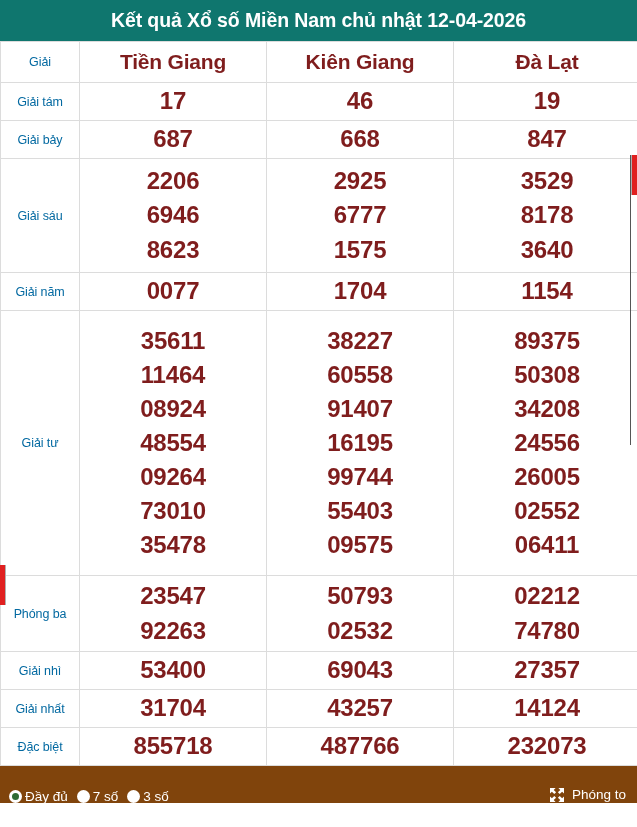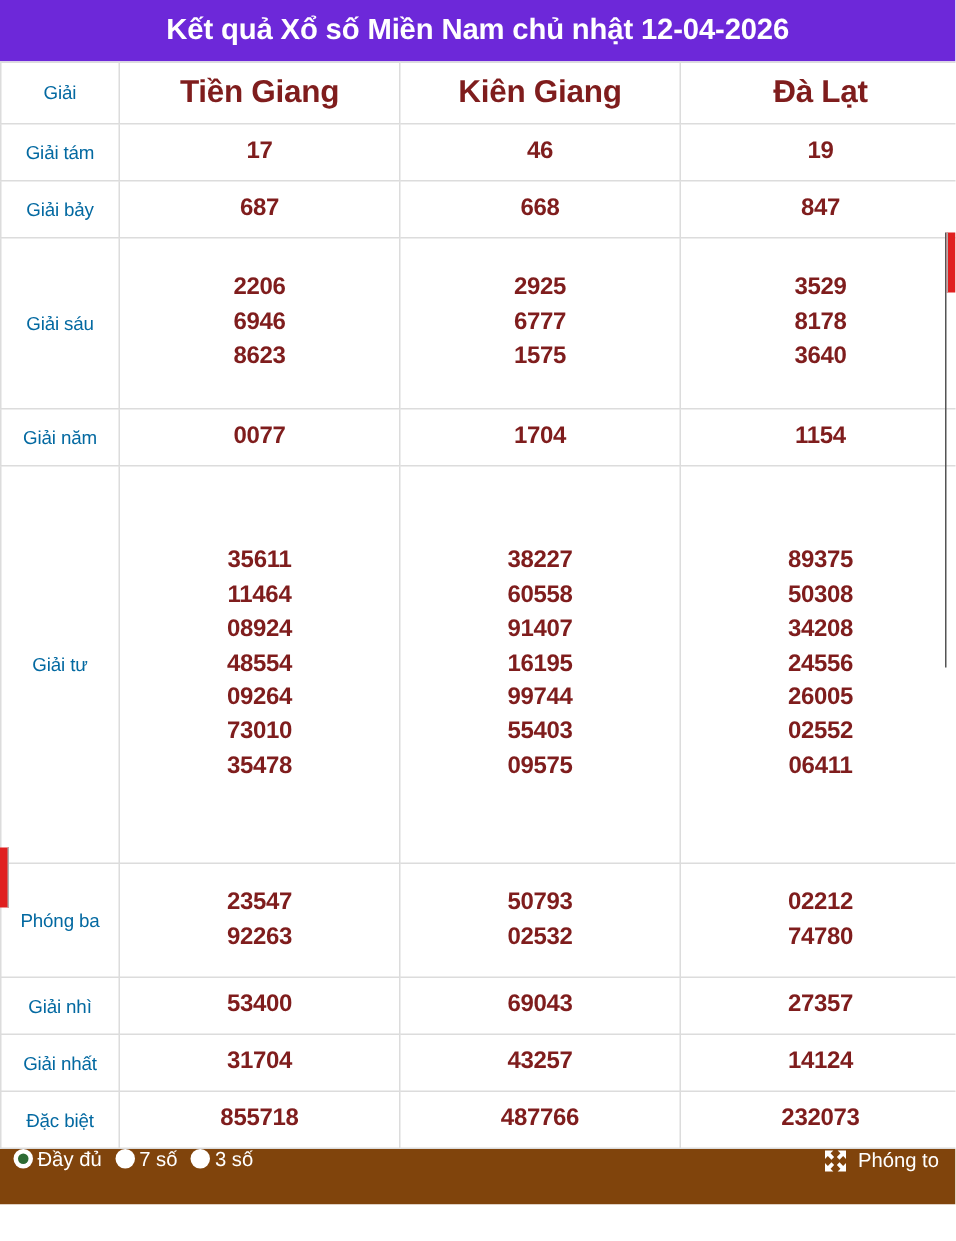--- a/index.html
+++ b/index.html
@@ -19,21 +19,21 @@
     width: 637px;
     height: 827px;
     position: relative;
     box-sizing: border-box;
     background: #ffffff;
   }
 
   
   .title-bar {
     height: 41px;
-    background: #6d28d9;
+    background: #0f766e;
     color: #ffffff;
     display: flex;
     align-items: center;
     justify-content: center;
     font-size: 19.5px;
     font-weight: bold;
     letter-spacing: -0.1px;
     box-sizing: border-box;
   }
 
@@ -58,21 +58,21 @@
     color: #0369a1;
     letter-spacing: -0.1px;
   }
   table.lottery td.prov {
     width: 186px;
     font-size: 21px;
     font-weight: bold;
     letter-spacing: -0.2px;
   }
   table.lottery td.num {
-    font-size: 16px;
+    font-size: 24px;
     font-weight: bold;
     line-height: 1.42;
     letter-spacing: -0.2px;
   }
   table.lottery td.num .n {
     display: block;
   }
   table.lottery tr.head-row td { height: 40px; }
   table.lottery tr.r8 td,
   table.lottery tr.r7 td,
@@ -108,21 +108,21 @@
     height: 290px;
     background: #555555;
     z-index: 4;
   }
 
   
   .toolbar {
     height: 37px;
     background: #80440c;
     display: flex;
-    align-items: flex-start;
+    align-items: flex-end;
     justify-content: space-between;
     padding: 0 11px 0 9px;
     box-sizing: border-box;
     color: #ffffff;
     font-size: 13.5px;
   }
   .radio-group {
     display: flex;
     align-items: center;
     gap: 9px;

